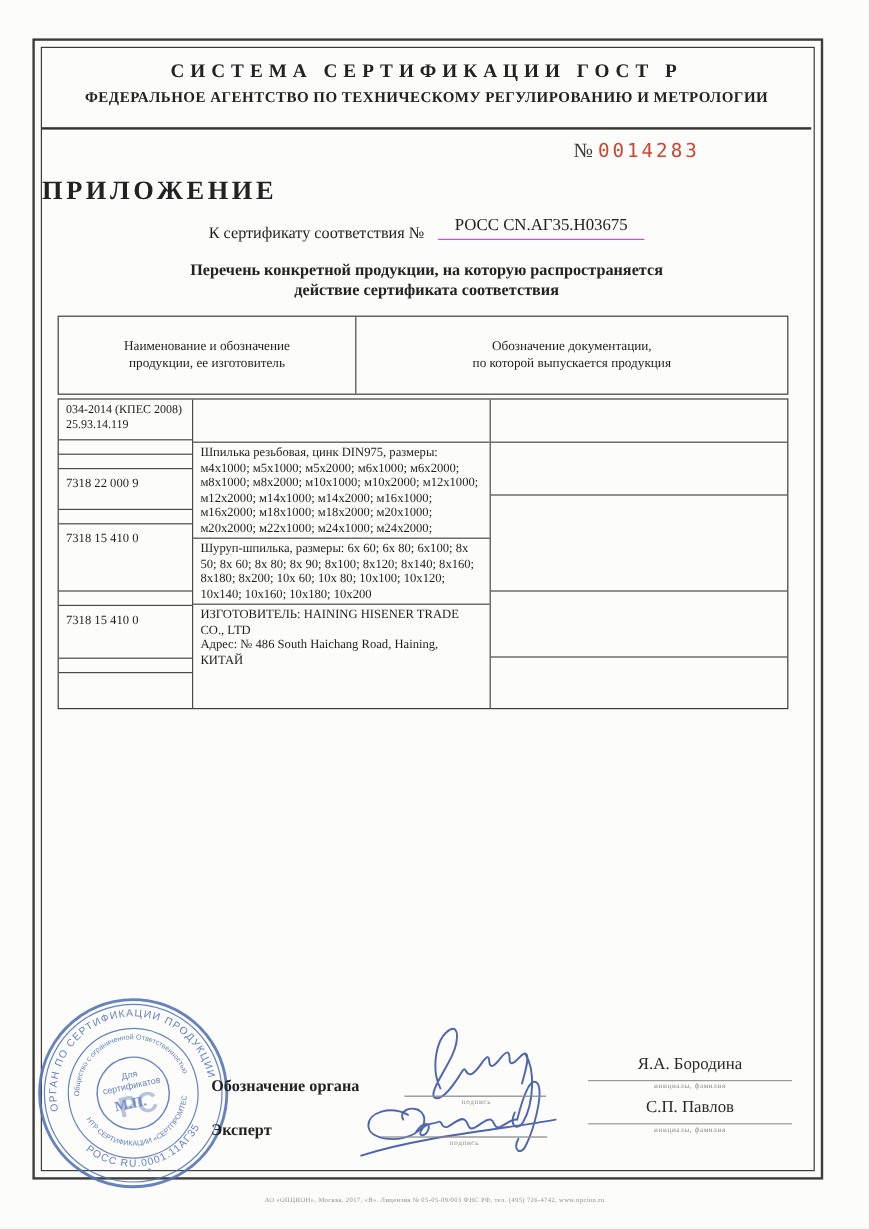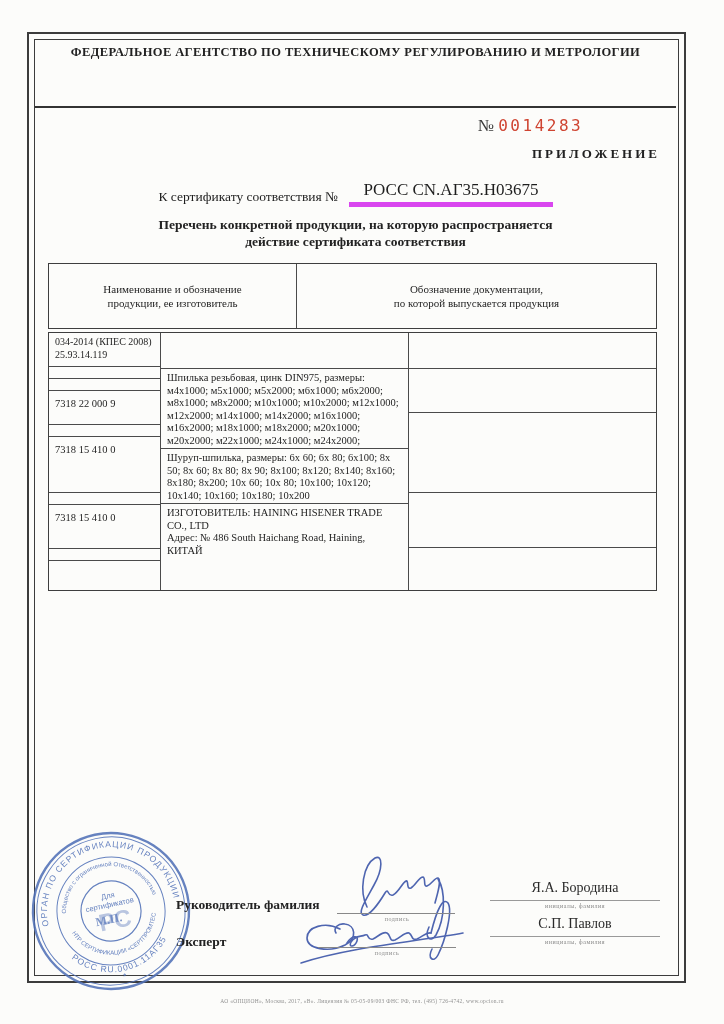--- a/index.html
+++ b/index.html
@@ -9,25 +9,25 @@
         border:2px solid #3c3c3c;}
   .border-inner{position:absolute;left:34px;top:39px;width:643px;height:935px;
         border:1px solid #3c3c3c;}
   .hdr-box{position:absolute;left:35px;top:40px;width:641px;height:66px;
         border-bottom:2px solid #333;text-align:center;}
   .hdr-title{margin-top:11px;font-size:16px;font-weight:bold;letter-spacing:5px;color:#222;}
   .hdr-agency{margin-top:5px;font-size:12.5px;font-weight:bold;letter-spacing:0.4px;color:#222;}
   .blank-no{position:absolute;left:478px;top:116px;white-space:nowrap;}
   .blank-no .pfx{font-size:17px;color:#3a3a3a;}
   .blank-no .val{font-family:"DejaVu Sans Mono",monospace;font-size:16px;letter-spacing:2.5px;color:#cf4431;}
-  .doc-title{position:absolute;left:19px;top:146px;width:641px;text-align:right;
-        font-size:13px;font-weight:bold;letter-spacing:3px;color:#222;}
+  .doc-title{position:absolute;left:35px;top:146px;width:641px;text-align:left;
+        font-size:22px;font-weight:bold;letter-spacing:3px;color:#222;}
   .cert-line{position:absolute;left:35px;top:186px;width:641px;text-align:center;font-size:13.5px;}
-  .cert-line .num{display:inline-block;border-bottom:5px solid #d946ef;padding:0 14px 2px;
-        position:relative;top:-6px;margin-left:8px;font-size:17px;}
+  .cert-line .num{display:inline-block;border-bottom:1px solid #d946ef;padding:0 14px 2px;
+        position:relative;top:-6px;margin-left:8px;font-size:14px;}
   .list-title{position:absolute;left:35px;top:216px;width:641px;text-align:center;
         font-size:13.5px;font-weight:bold;line-height:17px;color:#222;}
   
   .tbl-head{position:absolute;left:48px;top:263px;width:607px;height:64px;
         border:1.5px solid #3e3e3e;display:flex;font-size:11px;}
   .tbl-body{position:absolute;left:48px;top:332px;width:607px;height:257px;
         border:1.5px solid #3e3e3e;display:flex;font-size:10.5px;line-height:12.5px;}
   .c1{width:112px;border-right:1px solid #4a4a4a;box-sizing:border-box;}
   .c2{width:248px;border-right:1px solid #4a4a4a;box-sizing:border-box;}
   .c3{flex:1;box-sizing:border-box;}
@@ -54,20 +54,21 @@
         font-size:5.5px;color:#909090;letter-spacing:0.3px;}
 </style>
 </head>
 <body>
 
 <div class="page">
   <div class="border-outer"></div>
   <div class="border-inner"></div>
 
   <div class="hdr-box">
+    <div class="hdr-title">СИСТЕМА СЕРТИФИКАЦИИ ГОСТ Р</div>
     <div class="hdr-agency">ФЕДЕРАЛЬНОЕ АГЕНТСТВО ПО ТЕХНИЧЕСКОМУ РЕГУЛИРОВАНИЮ И МЕТРОЛОГИИ</div>
   </div>
 
   <div class="blank-no">
     <span class="pfx">№</span>
     <span class="val">0014283</span>
   </div>
 
   <div class="doc-title">ПРИЛОЖЕНИЕ</div>
 
@@ -149,21 +150,21 @@
         <textPath href="#arcBotMid" startOffset="50%" text-anchor="middle">ЦЕНТР СЕРТИФИКАЦИИ «СЕРТПРОМТЕСТ»</textPath>
       </text>
       <text x="0" y="-13" font-size="7.5" text-anchor="middle">Для</text>
       <text x="0" y="-4" font-size="7.5" text-anchor="middle">сертификатов</text>
       <text x="2" y="18" font-size="24" text-anchor="middle" opacity="0.45" font-weight="bold">РС</text>
       <text x="-4" y="12" font-size="12" text-anchor="middle" font-weight="bold" opacity="0.85" font-family="Liberation Serif, serif">М.П.</text>
       <text x="0" y="70" font-size="9" text-anchor="middle">*</text>
     </g>
   </svg>
 
-  <div class="sig-title" style="left:176px;top:897px;">Руководитель фамилия</div>
+  <div class="sig-title" style="left:176px;top:897px;">Обозначение органа</div>
   <div class="sig-title" style="left:176px;top:934px;">Эксперт</div>
 
   <svg class="sigs" viewBox="0 0 190 125">
     <g stroke="#3c55a8" stroke-width="1.6" fill="none" stroke-linecap="round" opacity="0.9">
       <path d="M 72,62 C 64,46 68,20 80,13 C 88,9 88,24 79,40 C 72,53 62,68 68,70 C 74,72 84,58 90,48 C 94,42 92,52 98,50 C 104,47 107,38 111,36 C 114,35 111,45 116,43 C 121,40 124,32 128,32 C 131,33 128,42 132,41 C 137,39 140,32 143,33 C 147,35 142,50 140,58"></path>
       <path d="M 143,34 C 151,46 150,74 141,90 C 136,98 129,93 134,82"></path>
       <path d="M 45,84 C 30,76 12,82 12,93 C 12,104 34,108 50,100 C 63,93 60,80 50,79 C 43,78 38,83 41,88"></path>
       <path d="M 52,98 C 57,90 64,90 62,96 C 60,102 53,103 56,97 C 60,90 66,92 70,90 C 74,88 72,96 78,94 C 84,91 88,86 92,88 C 96,90 94,97 100,95 C 106,92 110,87 114,88 C 118,90 116,96 122,94 C 128,91 132,87 136,88"></path>
       <path d="M 136,88 C 142,64 148,52 153,58 C 158,66 150,96 143,110 C 139,118 132,114 137,104"></path>
       <path d="M 6,118 C 55,102 125,96 168,88"></path>

